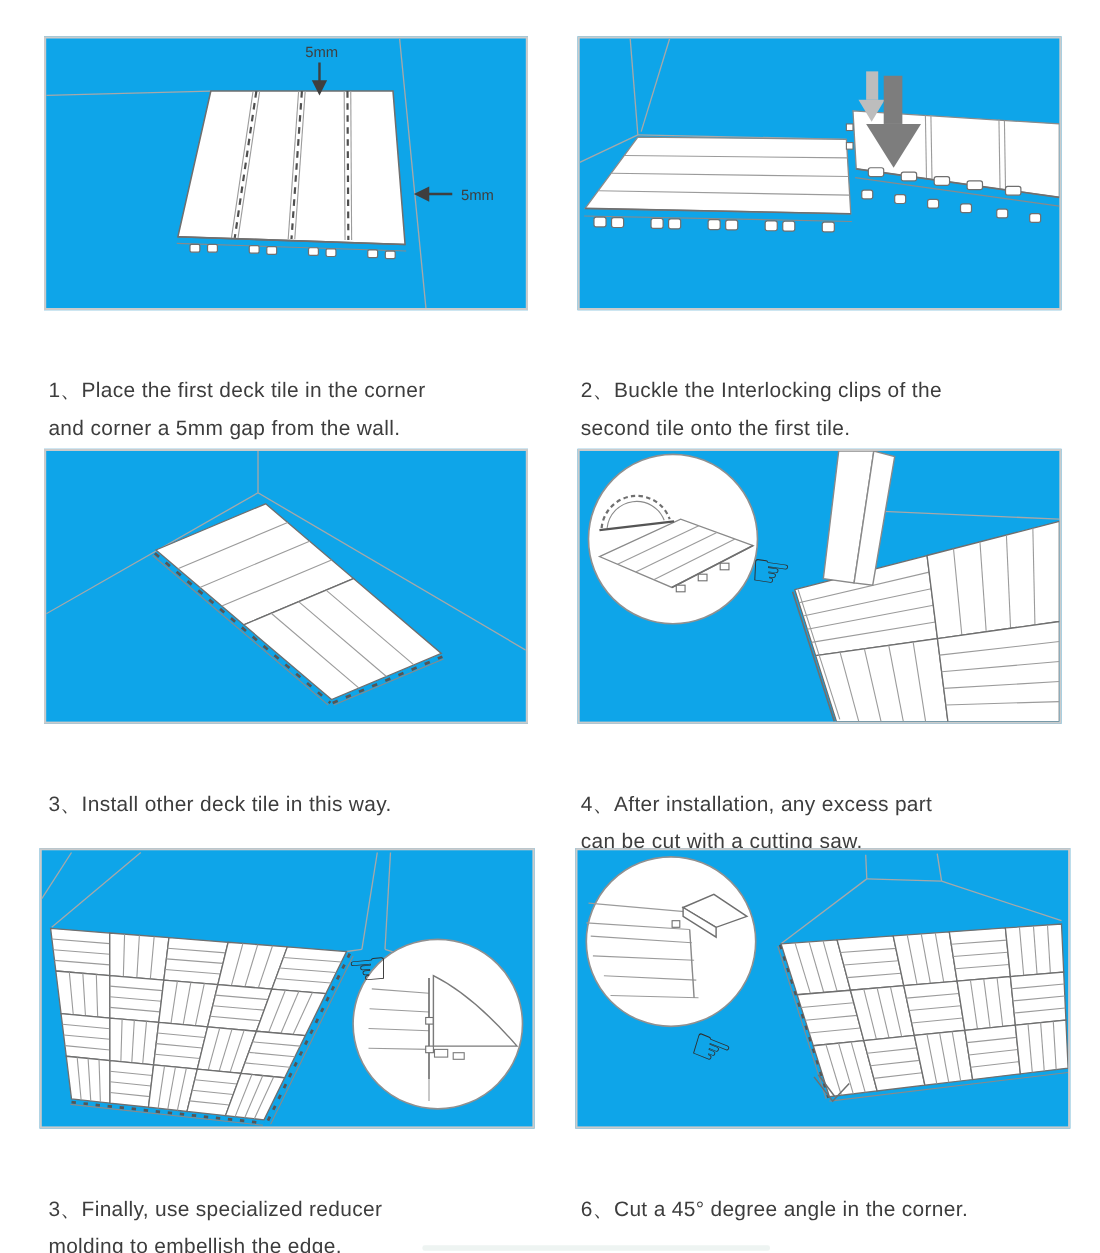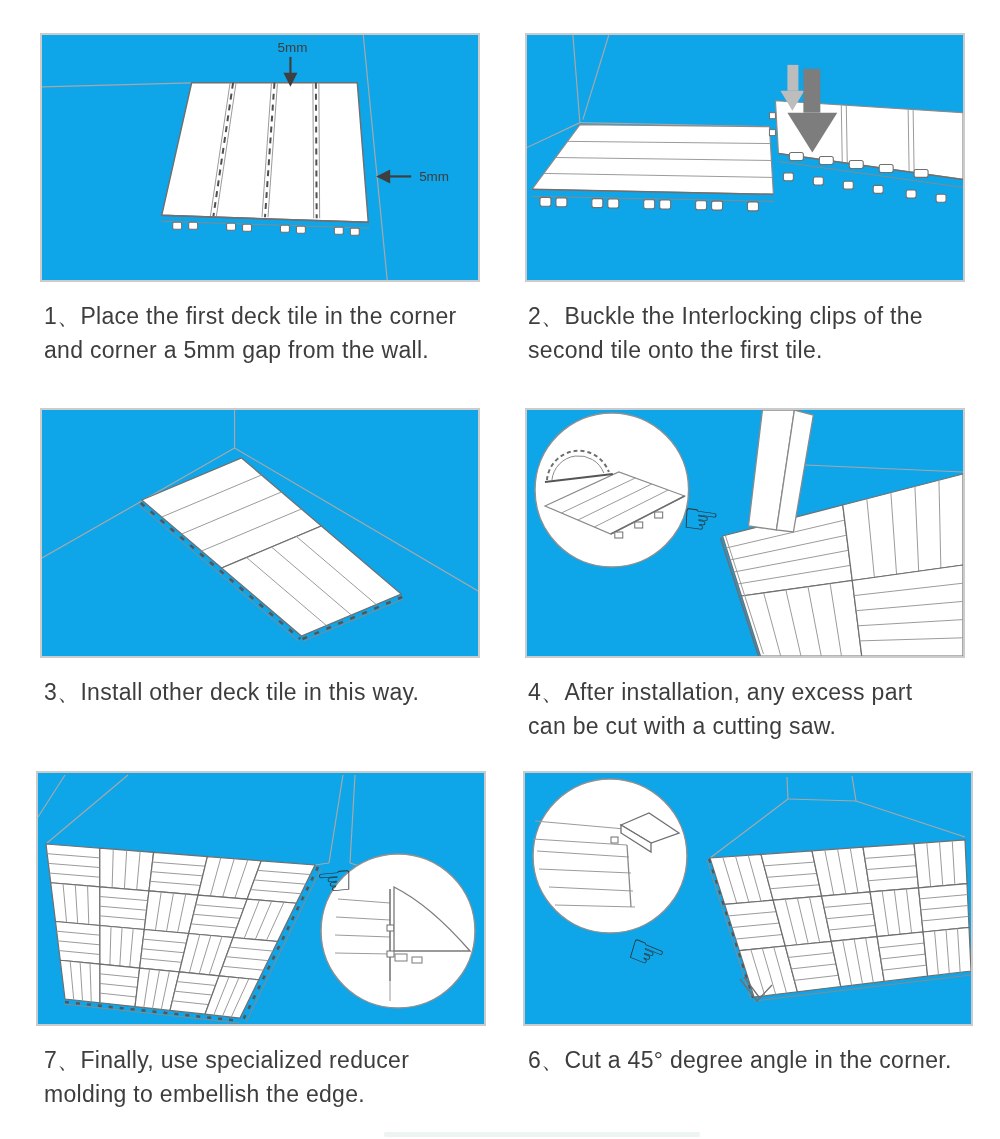--- a/index.html
+++ b/index.html
@@ -20,21 +20,21 @@
     box-sizing:border-box;
   }
   figure.panel.size-a{width:440px;height:249px;}
   figure.panel.size-b{width:440px;height:250px;}
   figure.panel.size-c{width:450px;height:255px;}
   figure.panel svg{display:block;width:100%;height:100%;}
   .row-captions{display:grid;grid-template-columns:484px 484px;padding-left:44px;box-sizing:border-box;}
   .row-captions.c1{height:126px;padding-top:17px;}
   .row-captions.c2{height:113px;padding-top:17px;}
   .row-captions.c3{height:109px;padding-top:17px;}
-  .caption{color:#3d3d3d;font-size:23px;line-height:34px;letter-spacing:0.3px;}
+  .caption{color:#3d3d3d;font-size:19px;line-height:34px;letter-spacing:0.3px;margin-top:40px;}
   .cap-line{white-space:nowrap;}
   text{font-family:"Liberation Sans", sans-serif;}
   text.hand{font-family:"DejaVu Sans", sans-serif;}
   .accent-bar{
     position:absolute;left:384px;top:1132px;width:316px;height:5px;
     background:#eef4f2;border-radius:2px;
   }
 </style>
 </head>
 <body>
@@ -475,21 +475,21 @@
             <rect x="86" y="64" width="7" height="6" stroke-width="1"></rect>
           </g>
         </g>
         <text class="hand" x="103" y="196" font-size="42" fill="#2f2f2f" transform="rotate(22 125 180)">☞</text>
       </svg>
     </figure>
   </div>
 
   <div class="row-captions c3">
     <div class="caption">
-      <div class="cap-line">7、Finally, use specialized reducer</div>
+      <div class="cap-line">3、Finally, use specialized reducer</div>
       <div class="cap-line">molding to embellish the edge.</div>
     </div>
     <div class="caption">
       <div class="cap-line">6、Cut a 45° degree angle in the corner.</div>
       <div class="cap-line"></div>
     </div>
   </div>
 
   <div class="accent-bar"></div>
 </div>

